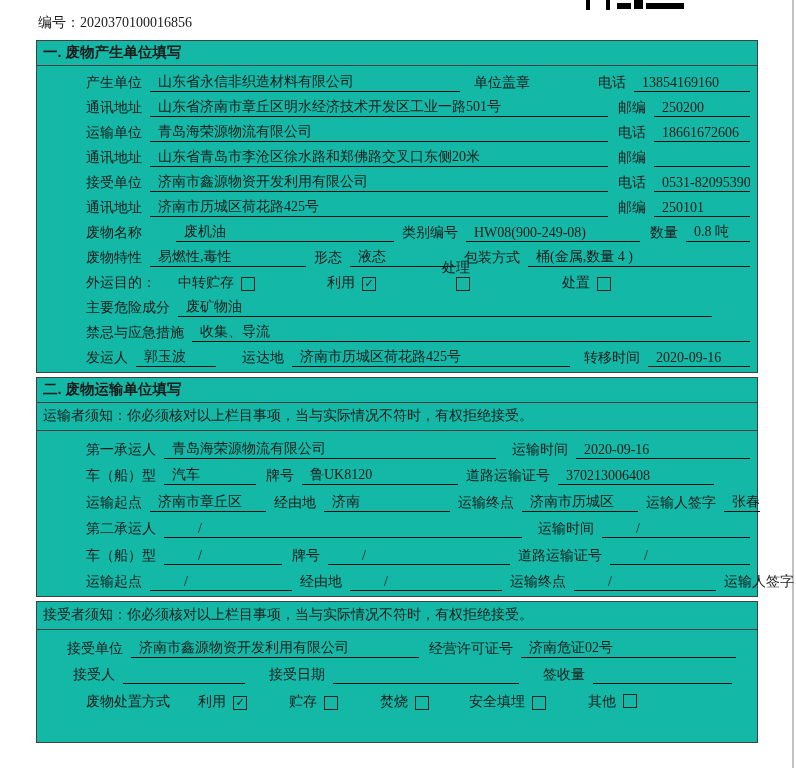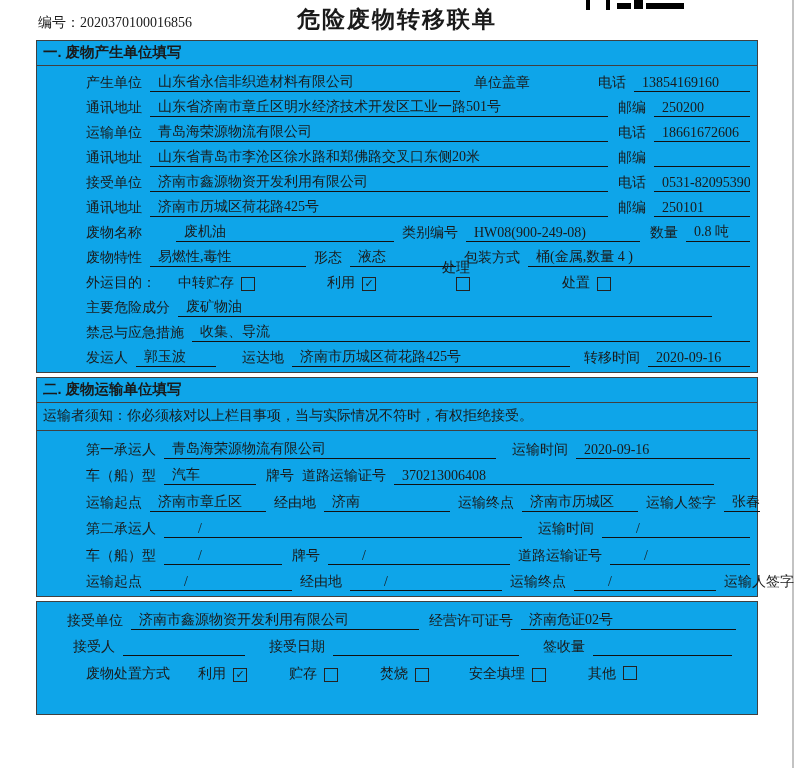--- a/index.html
+++ b/index.html
@@ -12,21 +12,21 @@
   .title{position:absolute;left:0;right:0;top:4px;text-align:center;
          font-family:"Liberation Sans","DejaVu Sans",sans-serif;font-weight:bold;
          font-size:23px;letter-spacing:2px;}
   .stamp{position:absolute;left:548px;top:0;width:110px;height:10px;overflow:hidden;}
   .frag{position:absolute;background:#000;}
   .frag.f1{left:2px;top:-12px;width:16px;height:18px;background:transparent;border:4px solid #000;}
   .frag.f2{left:33px;top:3px;width:14px;height:6px;}
   .frag.f3{left:50px;top:0;width:9px;height:9px;}
   .frag.f4{left:62px;top:3px;width:38px;height:6px;}
 
-  .section{border:1.5px solid #404040;margin-bottom:4px;background:#0ea5e9;}
+  .section{border:1.5px solid #404040;margin-bottom:4px;background:#14b8a6;}
   .sec-heading{font-family:"Liberation Sans","DejaVu Sans",sans-serif;font-weight:bold;
                font-size:14.5px;padding:2px 6px 3px 6px;border-bottom:1.2px solid #404040;}
   .notice{padding:4px 6px 5px 6px;border-bottom:1.2px solid #404040;}
   .rows{padding:2px 7px 4px 6px;}
   .row{display:flex;align-items:flex-end;height:24px;white-space:nowrap;padding-bottom:1px;}
   .sec-2 .row,.sec-3 .row{height:25.5px;}
   .lbl,.txt{flex:0 0 auto;margin-left:43px;}
   .fld{border-bottom:1px solid #111;margin-left:8px;padding:0 2px 0 8px;min-width:26px;
        overflow:hidden;flex:0 0 auto;}
   .fld.grow{flex:1 1 auto;}
@@ -37,21 +37,20 @@
       font-family:"DejaVu Sans",sans-serif;}
 </style>
 </head>
 <body>
 
 <div class="page">
   <div class="page-edge"></div>
   <div class="content">
     <div class="doc-header">
       <div class="doc-no"><span>编号：</span><span>2020370100016856</span></div>
-      <div class="title">危险废物转移联单</div>
       <div class="stamp">
         <span class="frag f1"></span>
         <span class="frag f2"></span>
         <span class="frag f3"></span>
         <span class="frag f4"></span>
       </div>
     </div>
     <div id="sections">
         <div class="section sec-1">
           <div class="sec-heading">一. 废物产生单位填写</div>
@@ -153,20 +152,21 @@
             <div class="row">
               <span class="lbl">第一承运人</span>
               <span class="fld" style="width: 322px;">青岛海荣源物流有限公司</span>
               <span class="lbl" style="margin-left: 16px;">运输时间</span>
               <span class="fld grow">2020-09-16</span>
             </div>
             <div class="row">
               <span class="lbl">车（船）型</span>
               <span class="fld" style="width: 82px;">汽车</span>
               <span class="lbl" style="margin-left: 10px;">牌号</span>
+              <span class="fld" style="width: 146px;">鲁UK8120</span>
               <span class="lbl" style="margin-left: 8px;">道路运输证号</span>
               <span class="fld grow" style="margin-right: 36px;">370213006408</span>
             </div>
             <div class="row">
               <span class="lbl">运输起点</span>
               <span class="fld" style="width: 106px;">济南市章丘区</span>
               <span class="lbl" style="margin-left: 8px;">经由地</span>
               <span class="fld" style="width: 116px;">济南</span>
               <span class="lbl" style="margin-left: 8px;">运输终点</span>
               <span class="fld" style="width: 106px;">济南市历城区</span>
@@ -193,20 +193,21 @@
               <span class="lbl" style="margin-left: 8px;">经由地</span>
               <span class="fld slash" style="width: 116px;">/</span>
               <span class="lbl" style="margin-left: 8px;">运输终点</span>
               <span class="fld slash" style="width: 106px;">/</span>
               <span class="lbl" style="margin-left: 8px;">运输人签字</span>
               <span class="fld grow slash" style="margin-right: 16px;">/</span>
             </div>
           </div>
         </div>
         <div class="section sec-3">
+          <div class="notice">接受者须知：你必须核对以上栏目事项，当与实际情况不符时，有权拒绝接受。</div>
           <div class="rows">
             <div class="row">
               <span class="lbl" style="margin-left: 24px;">接受单位</span>
               <span class="fld" style="width: 278px;">济南市鑫源物资开发利用有限公司</span>
               <span class="lbl" style="margin-left: 10px;">经营许可证号</span>
               <span class="fld grow" style="margin-right: 14px;">济南危证02号</span>
             </div>
             <div class="row">
               <span class="lbl" style="margin-left: 30px;">接受人</span>
               <span class="fld" style="width: 112px;"></span>

